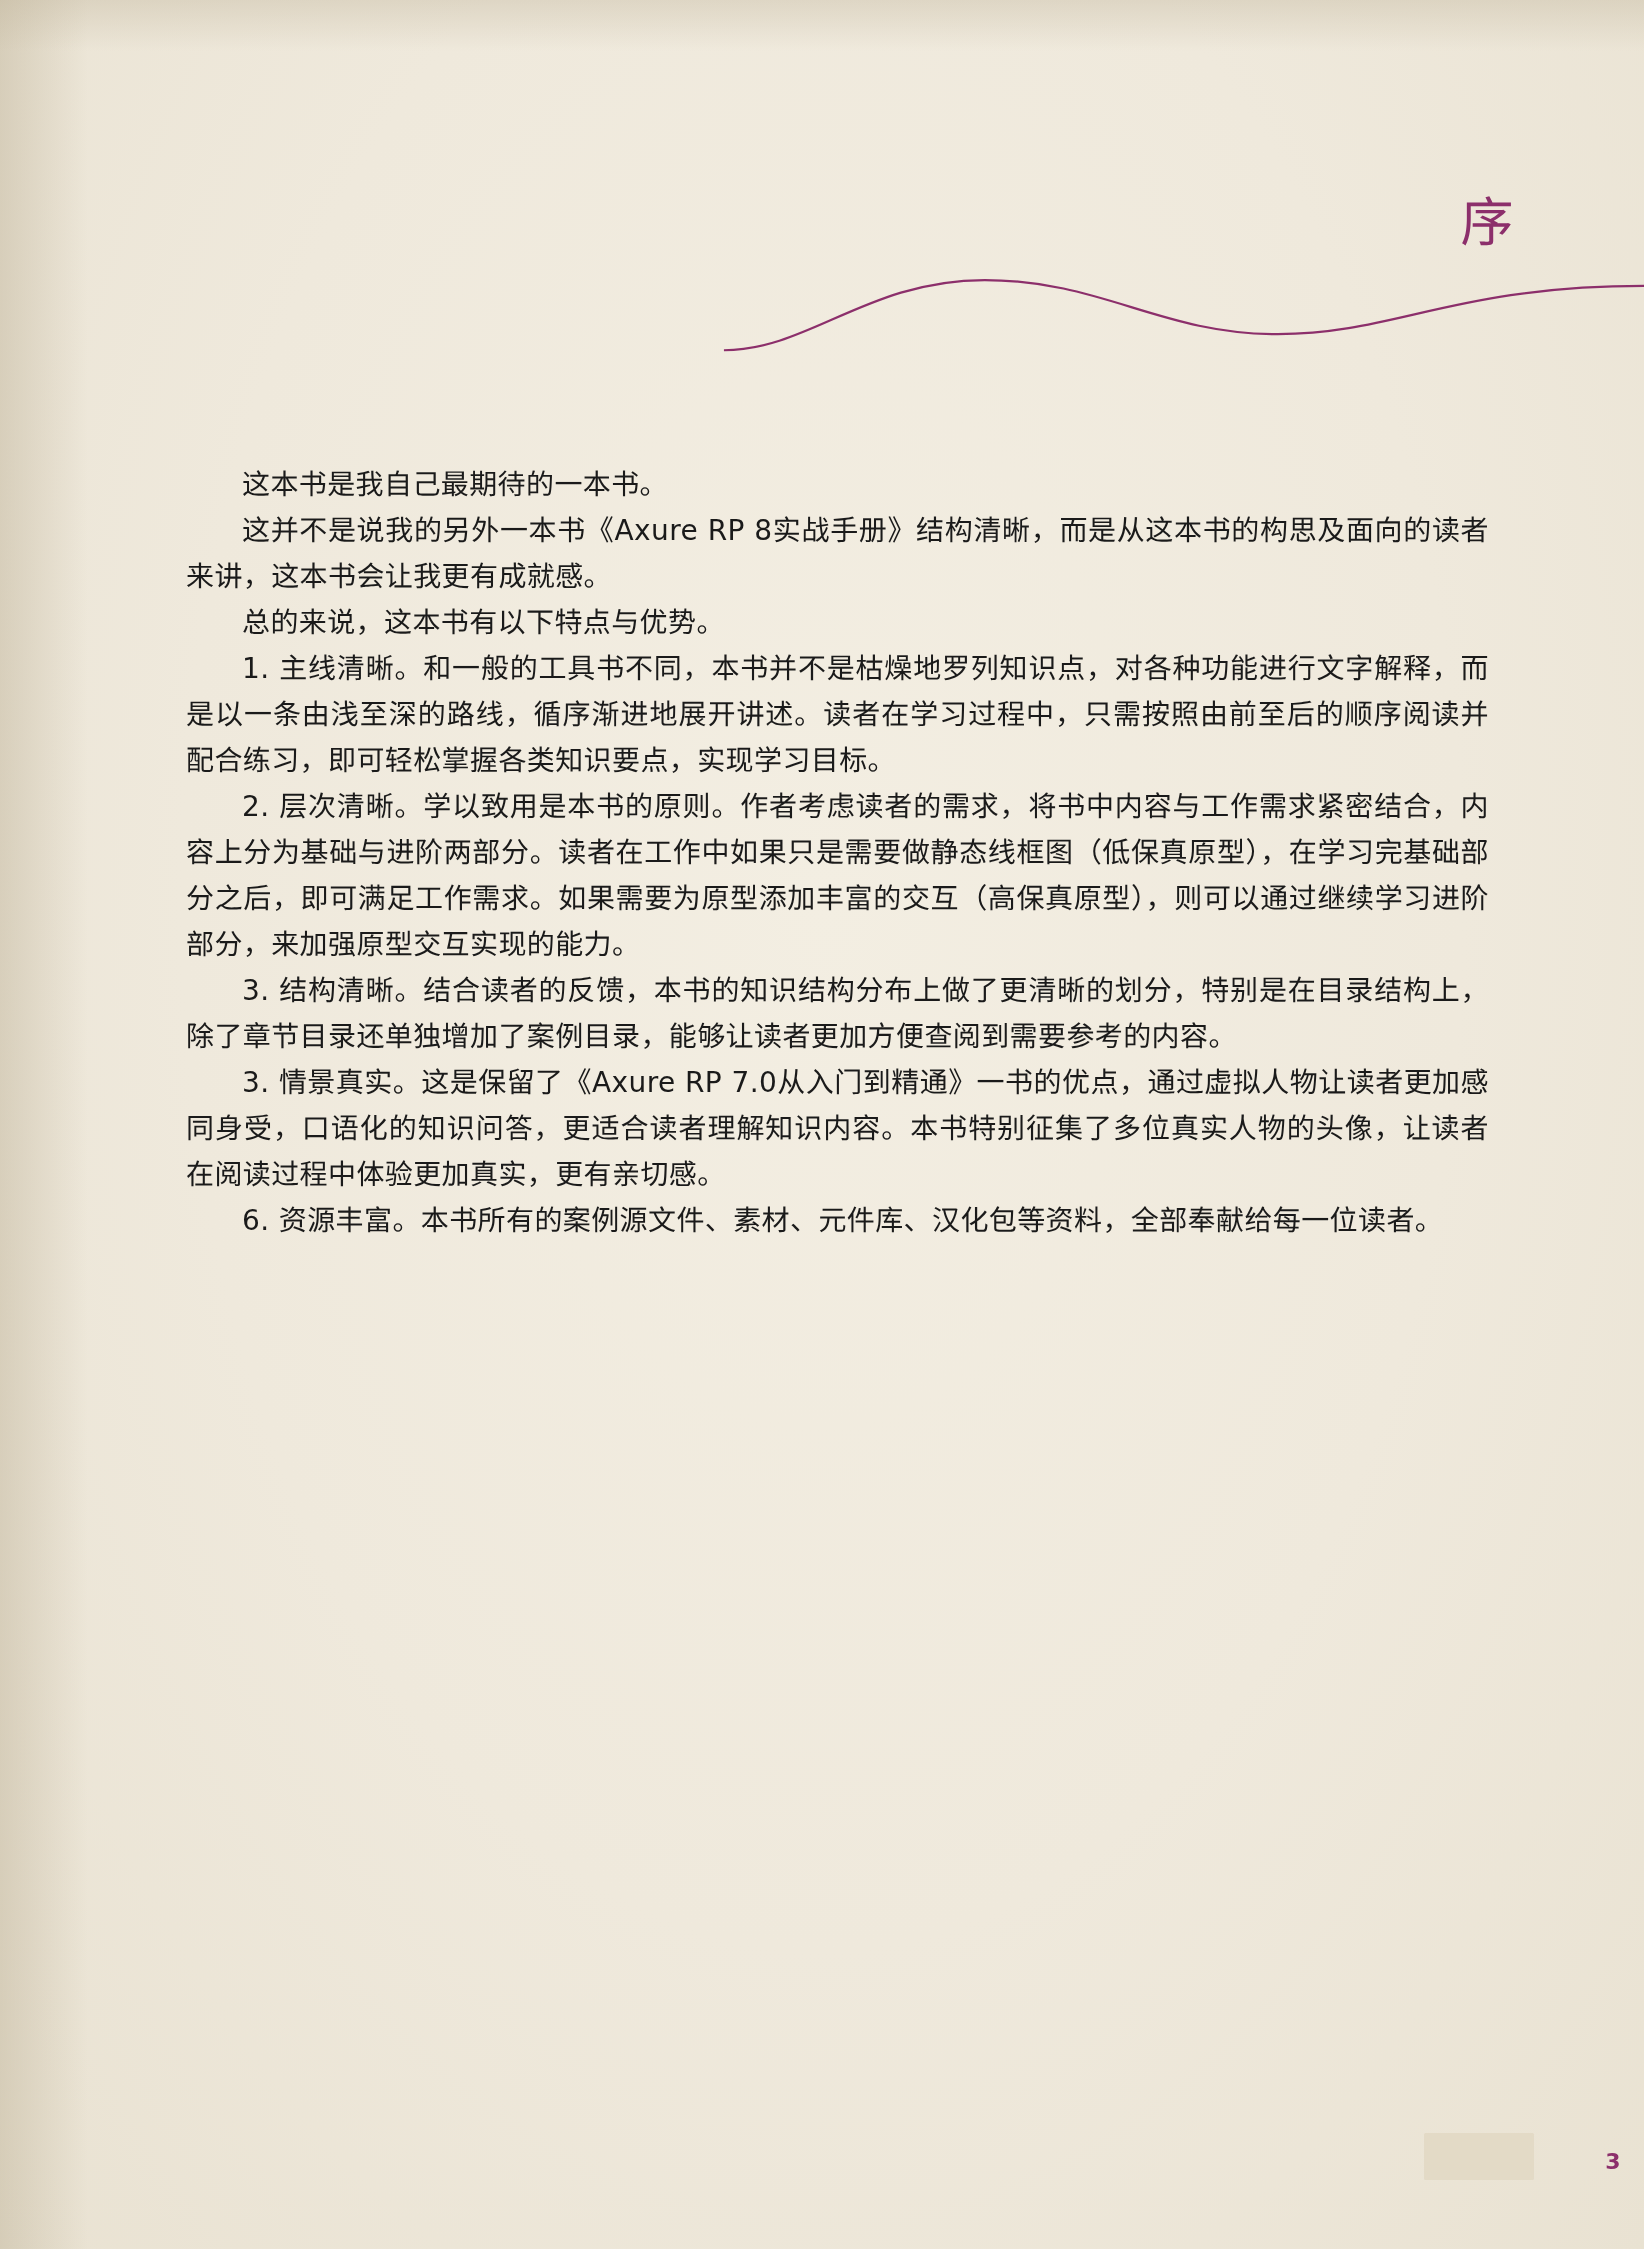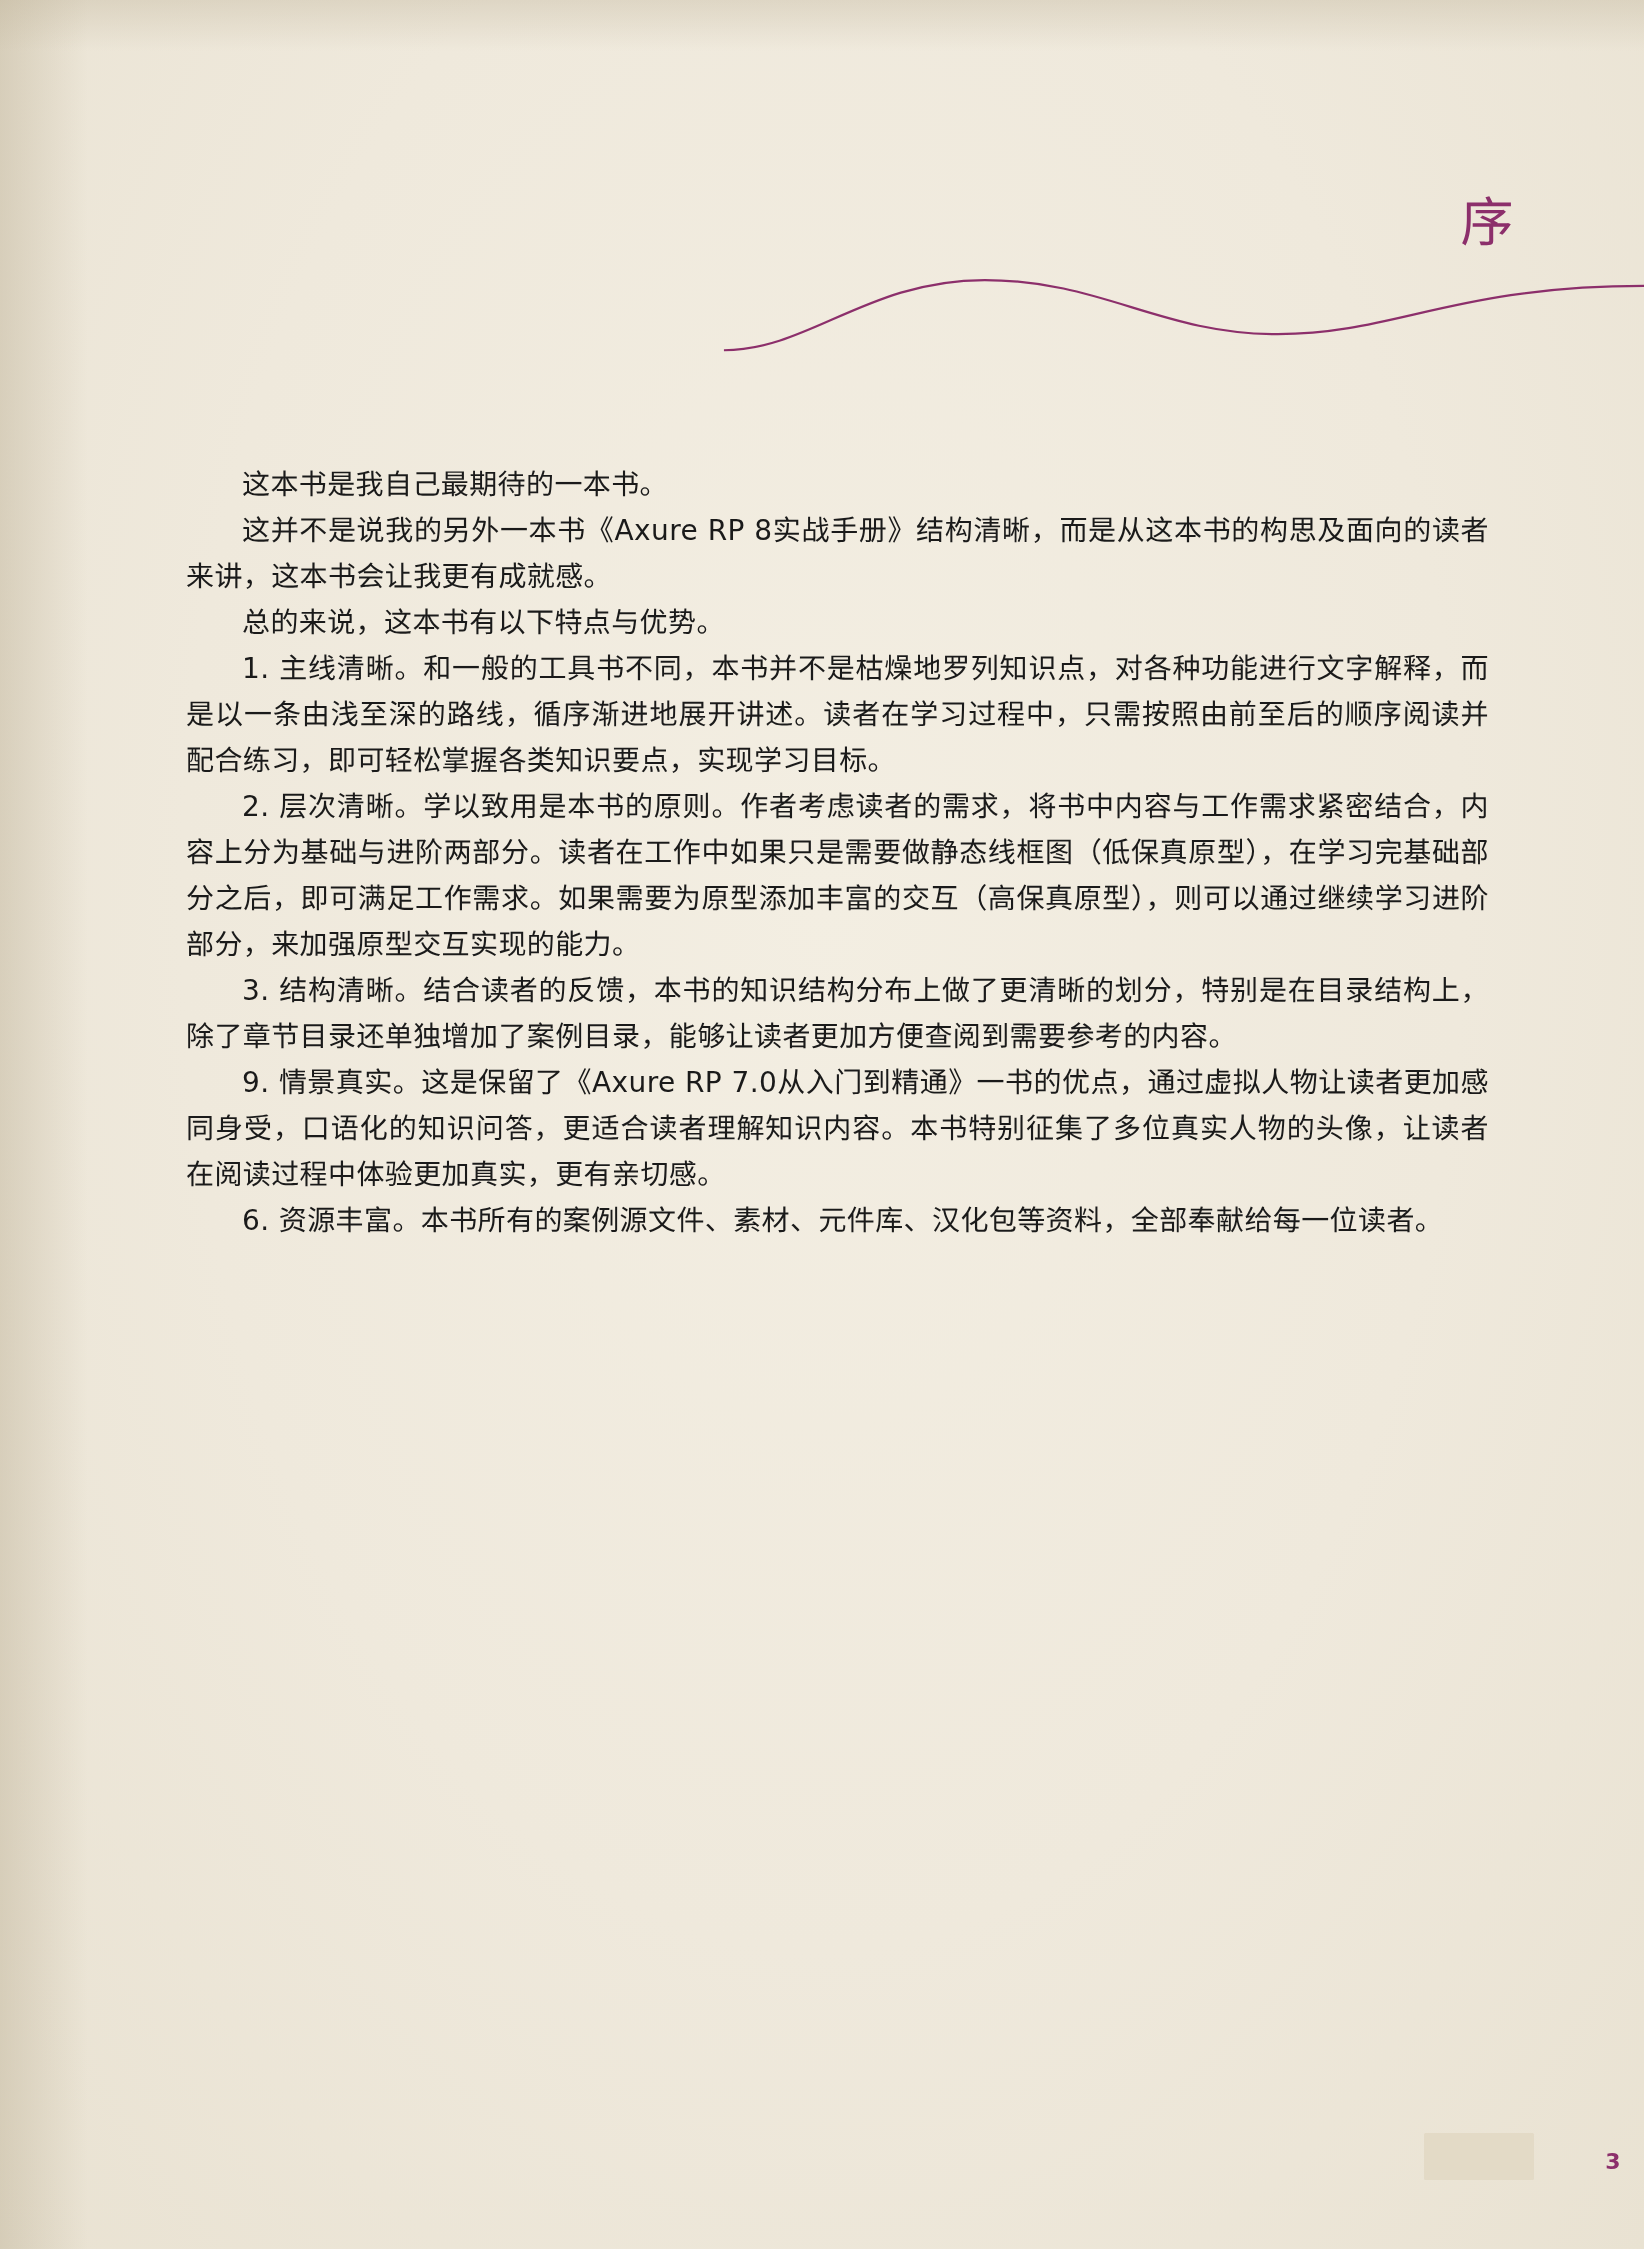--- a/index.html
+++ b/index.html
@@ -135,21 +135,21 @@
   </div>
 
   <div class="content">
     <p>这本书是我自己最期待的一本书。</p>
     <p>这并不是说我的另外一本书《Axure RP 8实战手册》结构清晰，而是从这本书的构思及面向的读者来讲，这本书会让我更有成就感。</p>
     <p>总的来说，这本书有以下特点与优势。</p>
 
     <p class="listitem">1. 主线清晰。和一般的工具书不同，本书并不是枯燥地罗列知识点，对各种功能进行文字解释，而是以一条由浅至深的路线，循序渐进地展开讲述。读者在学习过程中，只需按照由前至后的顺序阅读并配合练习，即可轻松掌握各类知识要点，实现学习目标。</p>
     <p class="listitem">2. 层次清晰。学以致用是本书的原则。作者考虑读者的需求，将书中内容与工作需求紧密结合，内容上分为基础与进阶两部分。读者在工作中如果只是需要做静态线框图（低保真原型），在学习完基础部分之后，即可满足工作需求。如果需要为原型添加丰富的交互（高保真原型），则可以通过继续学习进阶部分，来加强原型交互实现的能力。</p>
     <p class="listitem">3. 结构清晰。结合读者的反馈，本书的知识结构分布上做了更清晰的划分，特别是在目录结构上，除了章节目录还单独增加了案例目录，能够让读者更加方便查阅到需要参考的内容。</p>
-    <p class="listitem">9. 情景真实。这是保留了《Axure RP 7.0从入门到精通》一书的优点，通过虚拟人物让读者更加感同身受，口语化的知识问答，更适合读者理解知识内容。本书特别征集了多位真实人物的头像，让读者在阅读过程中体验更加真实，更有亲切感。</p>
+    <p class="listitem">3. 情景真实。这是保留了《Axure RP 7.0从入门到精通》一书的优点，通过虚拟人物让读者更加感同身受，口语化的知识问答，更适合读者理解知识内容。本书特别征集了多位真实人物的头像，让读者在阅读过程中体验更加真实，更有亲切感。</p>
     <p class="listitem">6. 资源丰富。本书所有的案例源文件、素材、元件库、汉化包等资料，全部奉献给每一位读者。</p>
   </div>
 
   <div class="folio"></div>
   <div class="folio-num">3</div>
 
 </div>
 
 
 </body></html>

